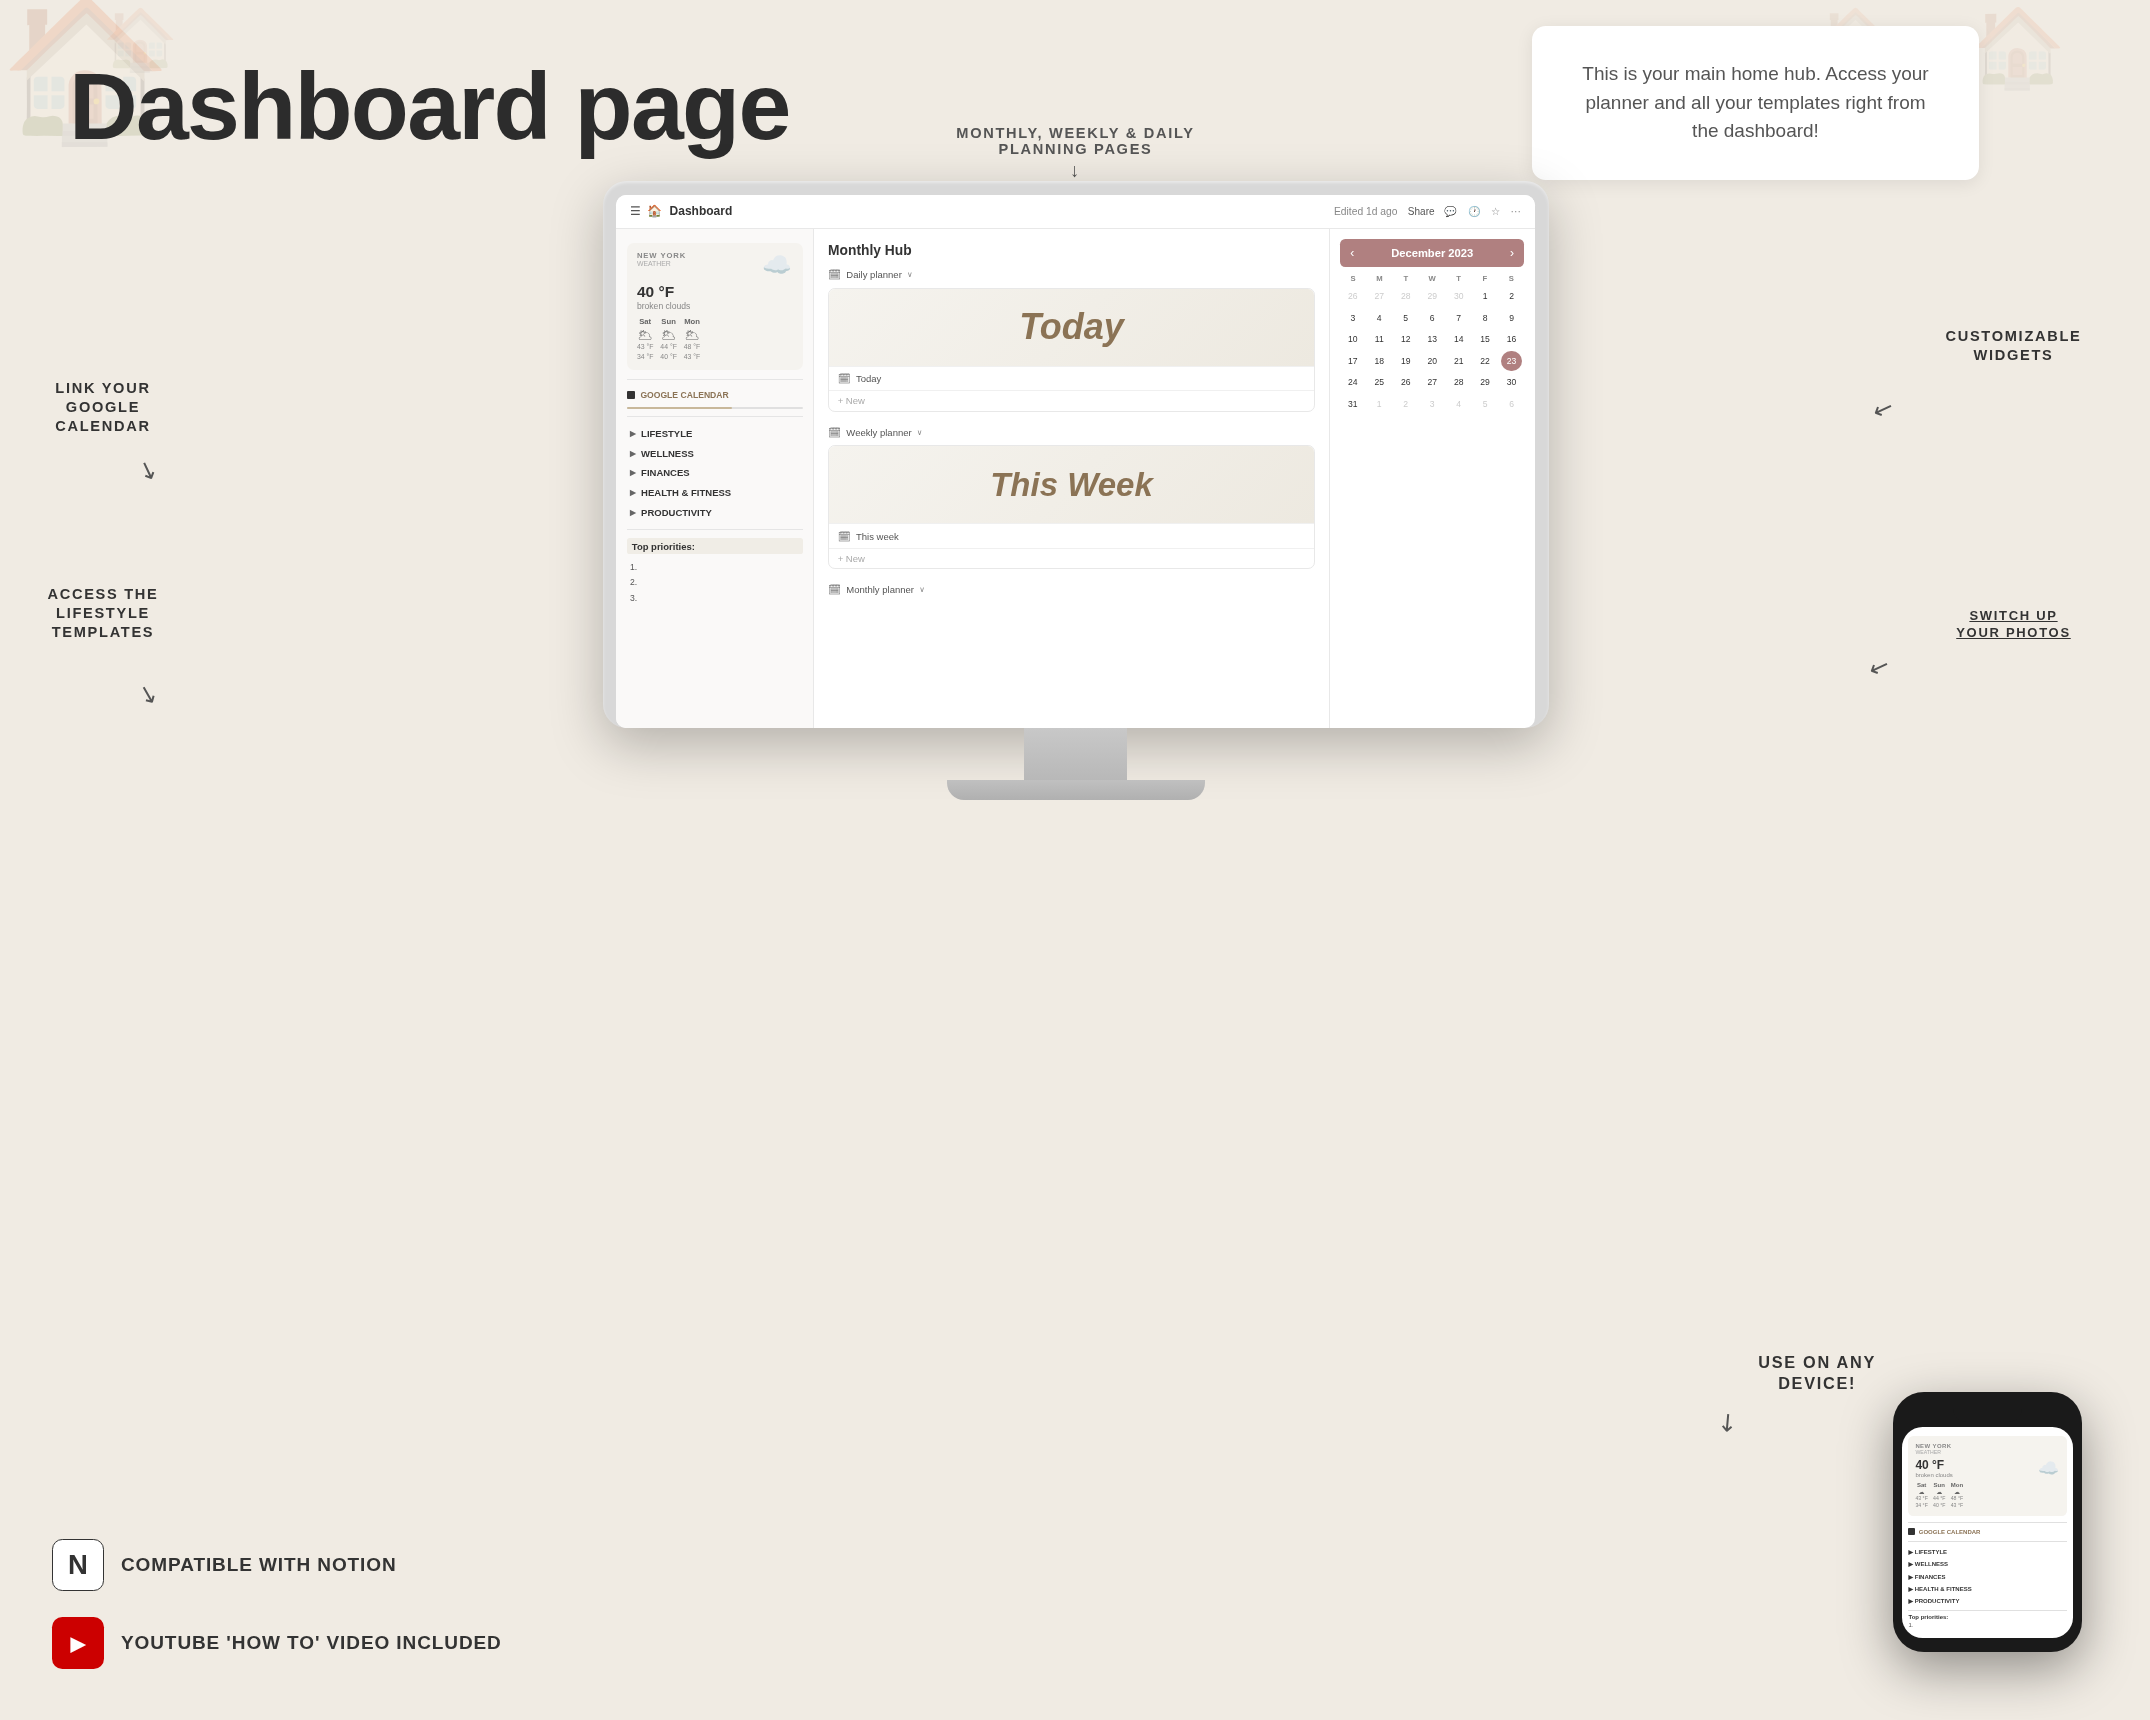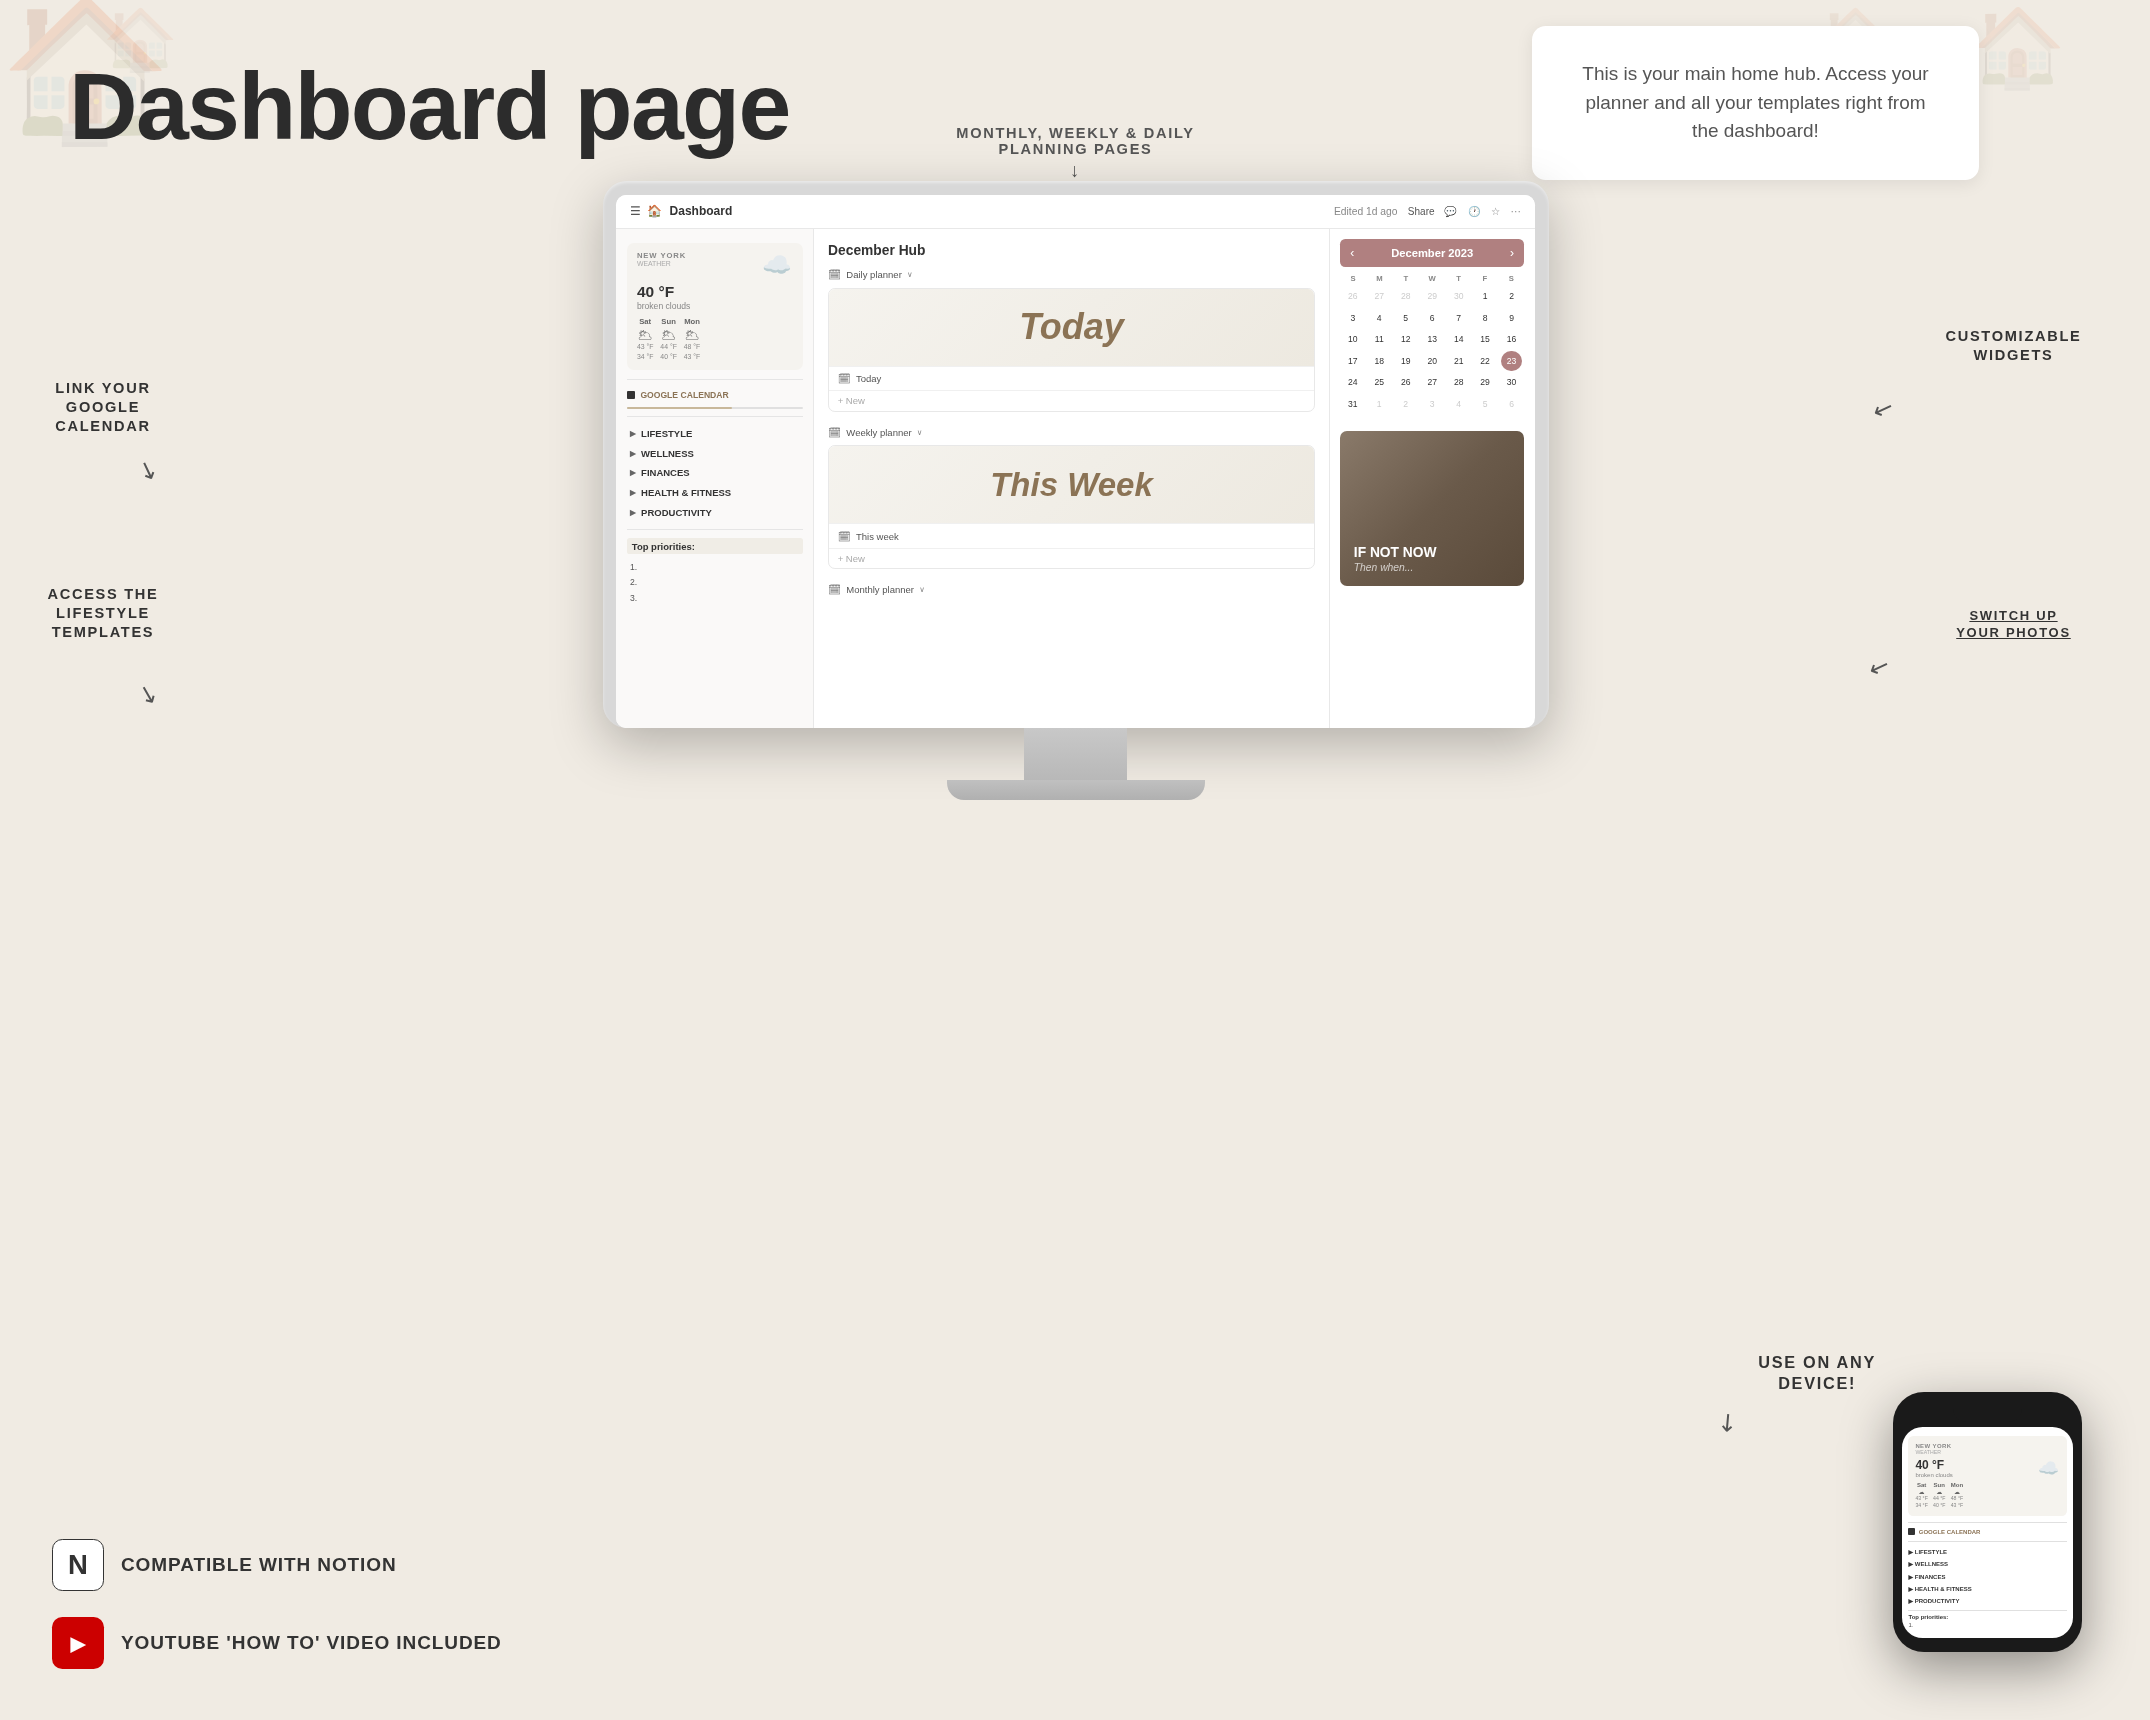--- a/index.html
+++ b/index.html
@@ -750,21 +750,21 @@
 
           <div class="top-priorities">
             <div class="top-priorities-label">Top priorities:</div>
             <div class="priority-item">1.</div>
             <div class="priority-item">2.</div>
             <div class="priority-item">3.</div>
           </div>
         </div>
 
         <div class="main-content">
-          <div class="planner-hub-title">December Hub</div>
+          <div class="planner-hub-title">Monthly Hub</div>
 
           <div class="planner-section">
             <div class="planner-section-header">
               <span class="section-icon">🗓</span>
               <span>Daily planner</span>
               <span class="section-chevron">∨</span>
             </div>
             <div class="planner-card">
               <div class="planner-card-banner today-banner">
                 <span class="today-text">Today</span>
@@ -872,26 +872,20 @@
                 <div class="cal-day other-month">1</div>
                 <div class="cal-day other-month">2</div>
                 <div class="cal-day other-month">3</div>
                 <div class="cal-day other-month">4</div>
                 <div class="cal-day other-month">5</div>
                 <div class="cal-day other-month">6</div>
               </div>
             </div>
           </div>
 
-          <div class="photo-widget">
-            <div>
-              <div class="photo-text">IF NOT NOW</div>
-              <div class="photo-subtext">Then when...</div>
-            </div>
-          </div>
         </div>
 
       </div>
     </div>
   </div>
   <div class="monitor-stand-neck"></div>
   <div class="monitor-stand-base"></div>
 </div>
 
 <div class="bottom-section">

